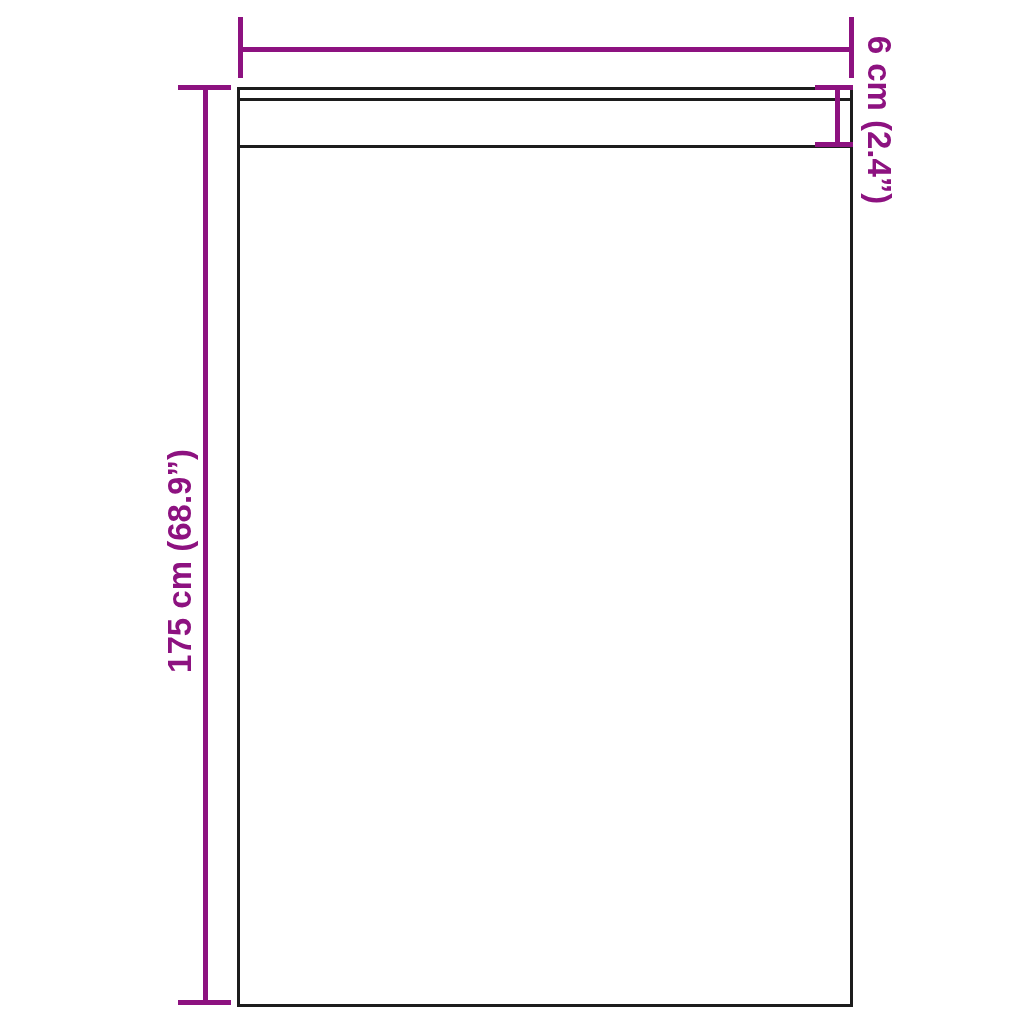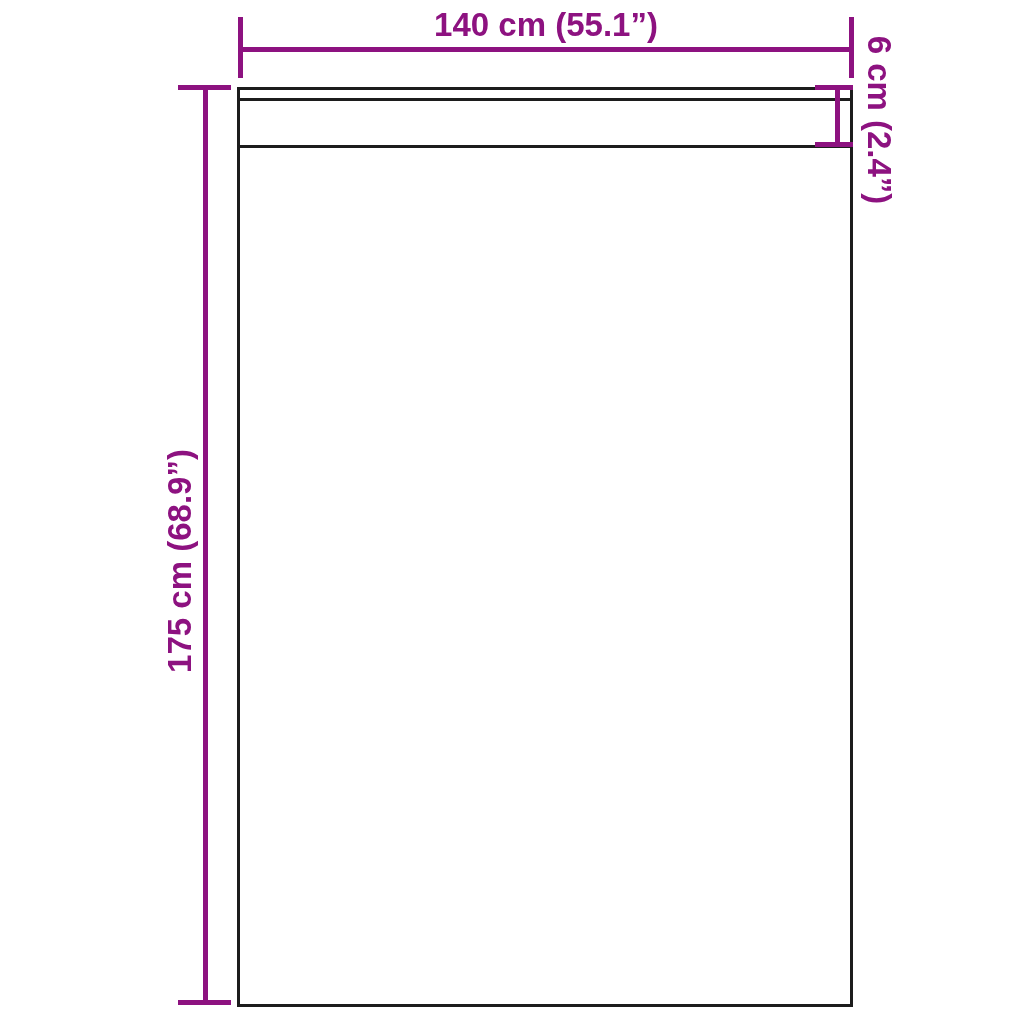--- a/index.html
+++ b/index.html
@@ -86,21 +86,20 @@
 <div class="canvas">
 
   <div class="panel">
     <div class="panel-inner-line hem-line"></div>
     <div class="panel-inner-line band-line"></div>
   </div>
 
   <div class="dim w-line"></div>
   <div class="dim w-tick-l"></div>
   <div class="dim w-tick-r"></div>
-  <div class="dim-label w-label">140 cm (55.1”)</div>
 
   <div class="dim h-line"></div>
   <div class="dim h-tick-t"></div>
   <div class="dim h-tick-b"></div>
   <div class="dim-label h-label">175 cm (68.9”)</div>
 
   <div class="dim b-line"></div>
   <div class="dim b-tick-t"></div>
   <div class="dim b-tick-b"></div>
   <div class="dim-label b-label">6 cm (2.4”)</div>

